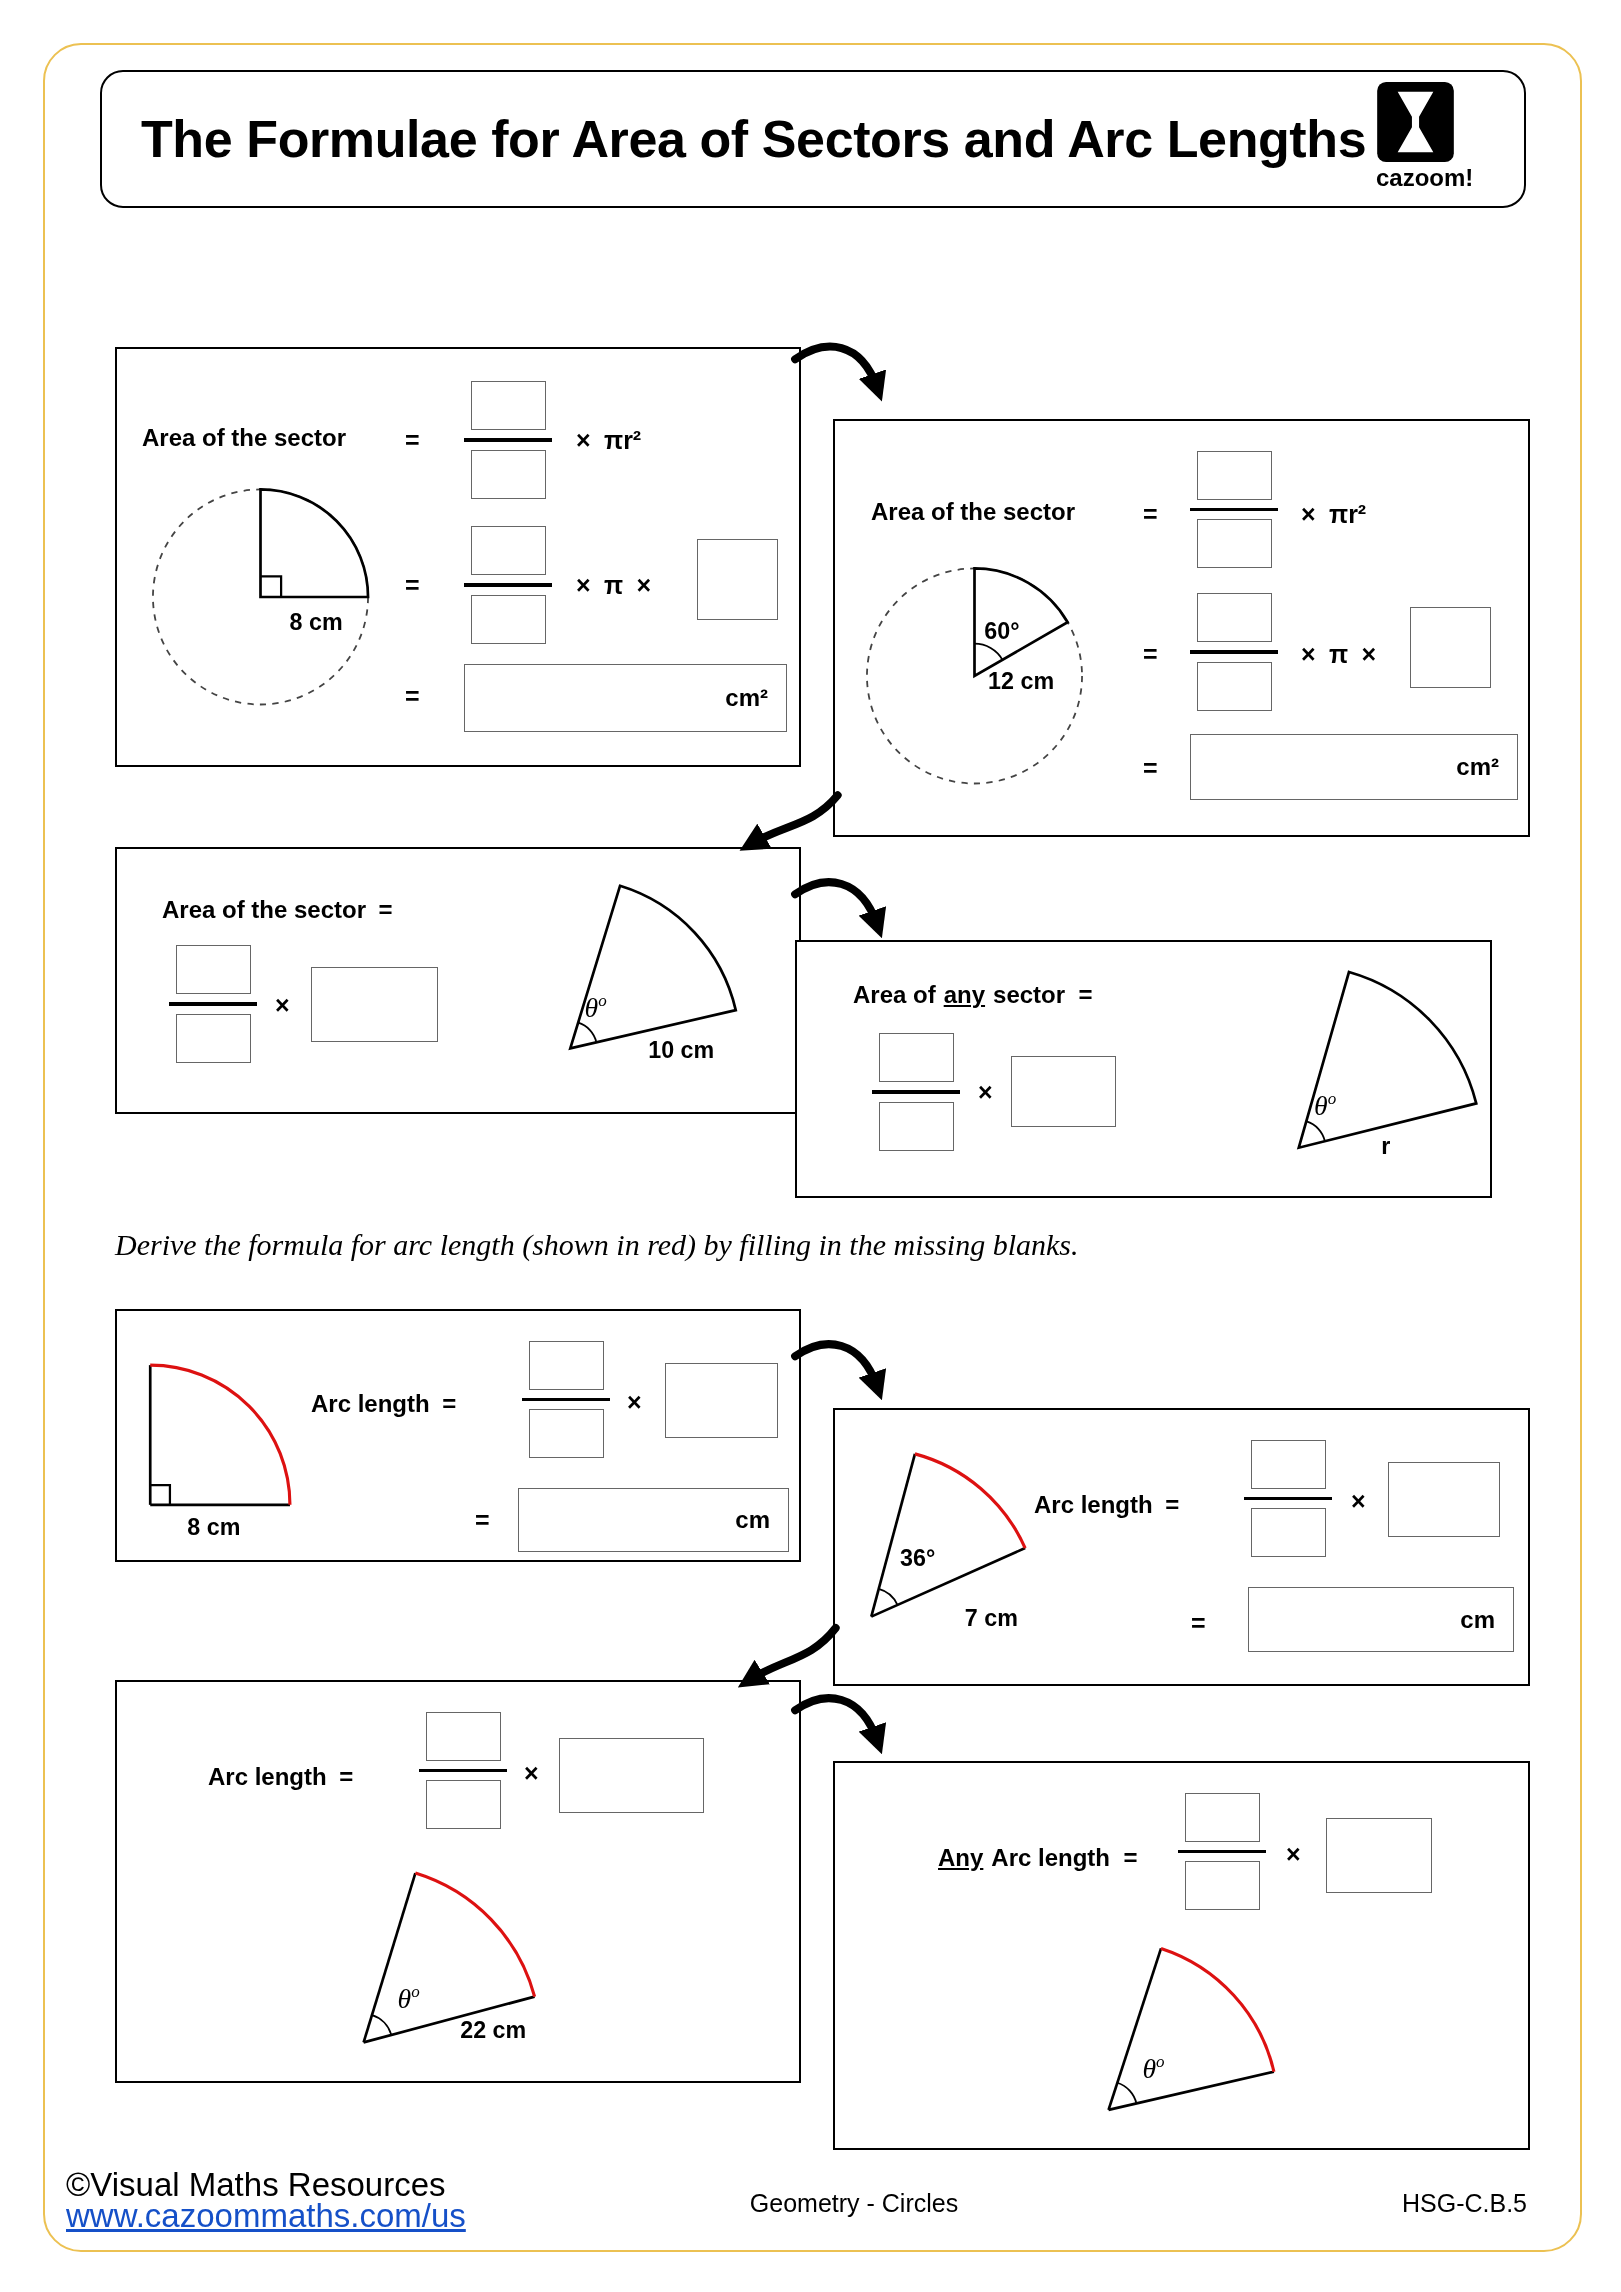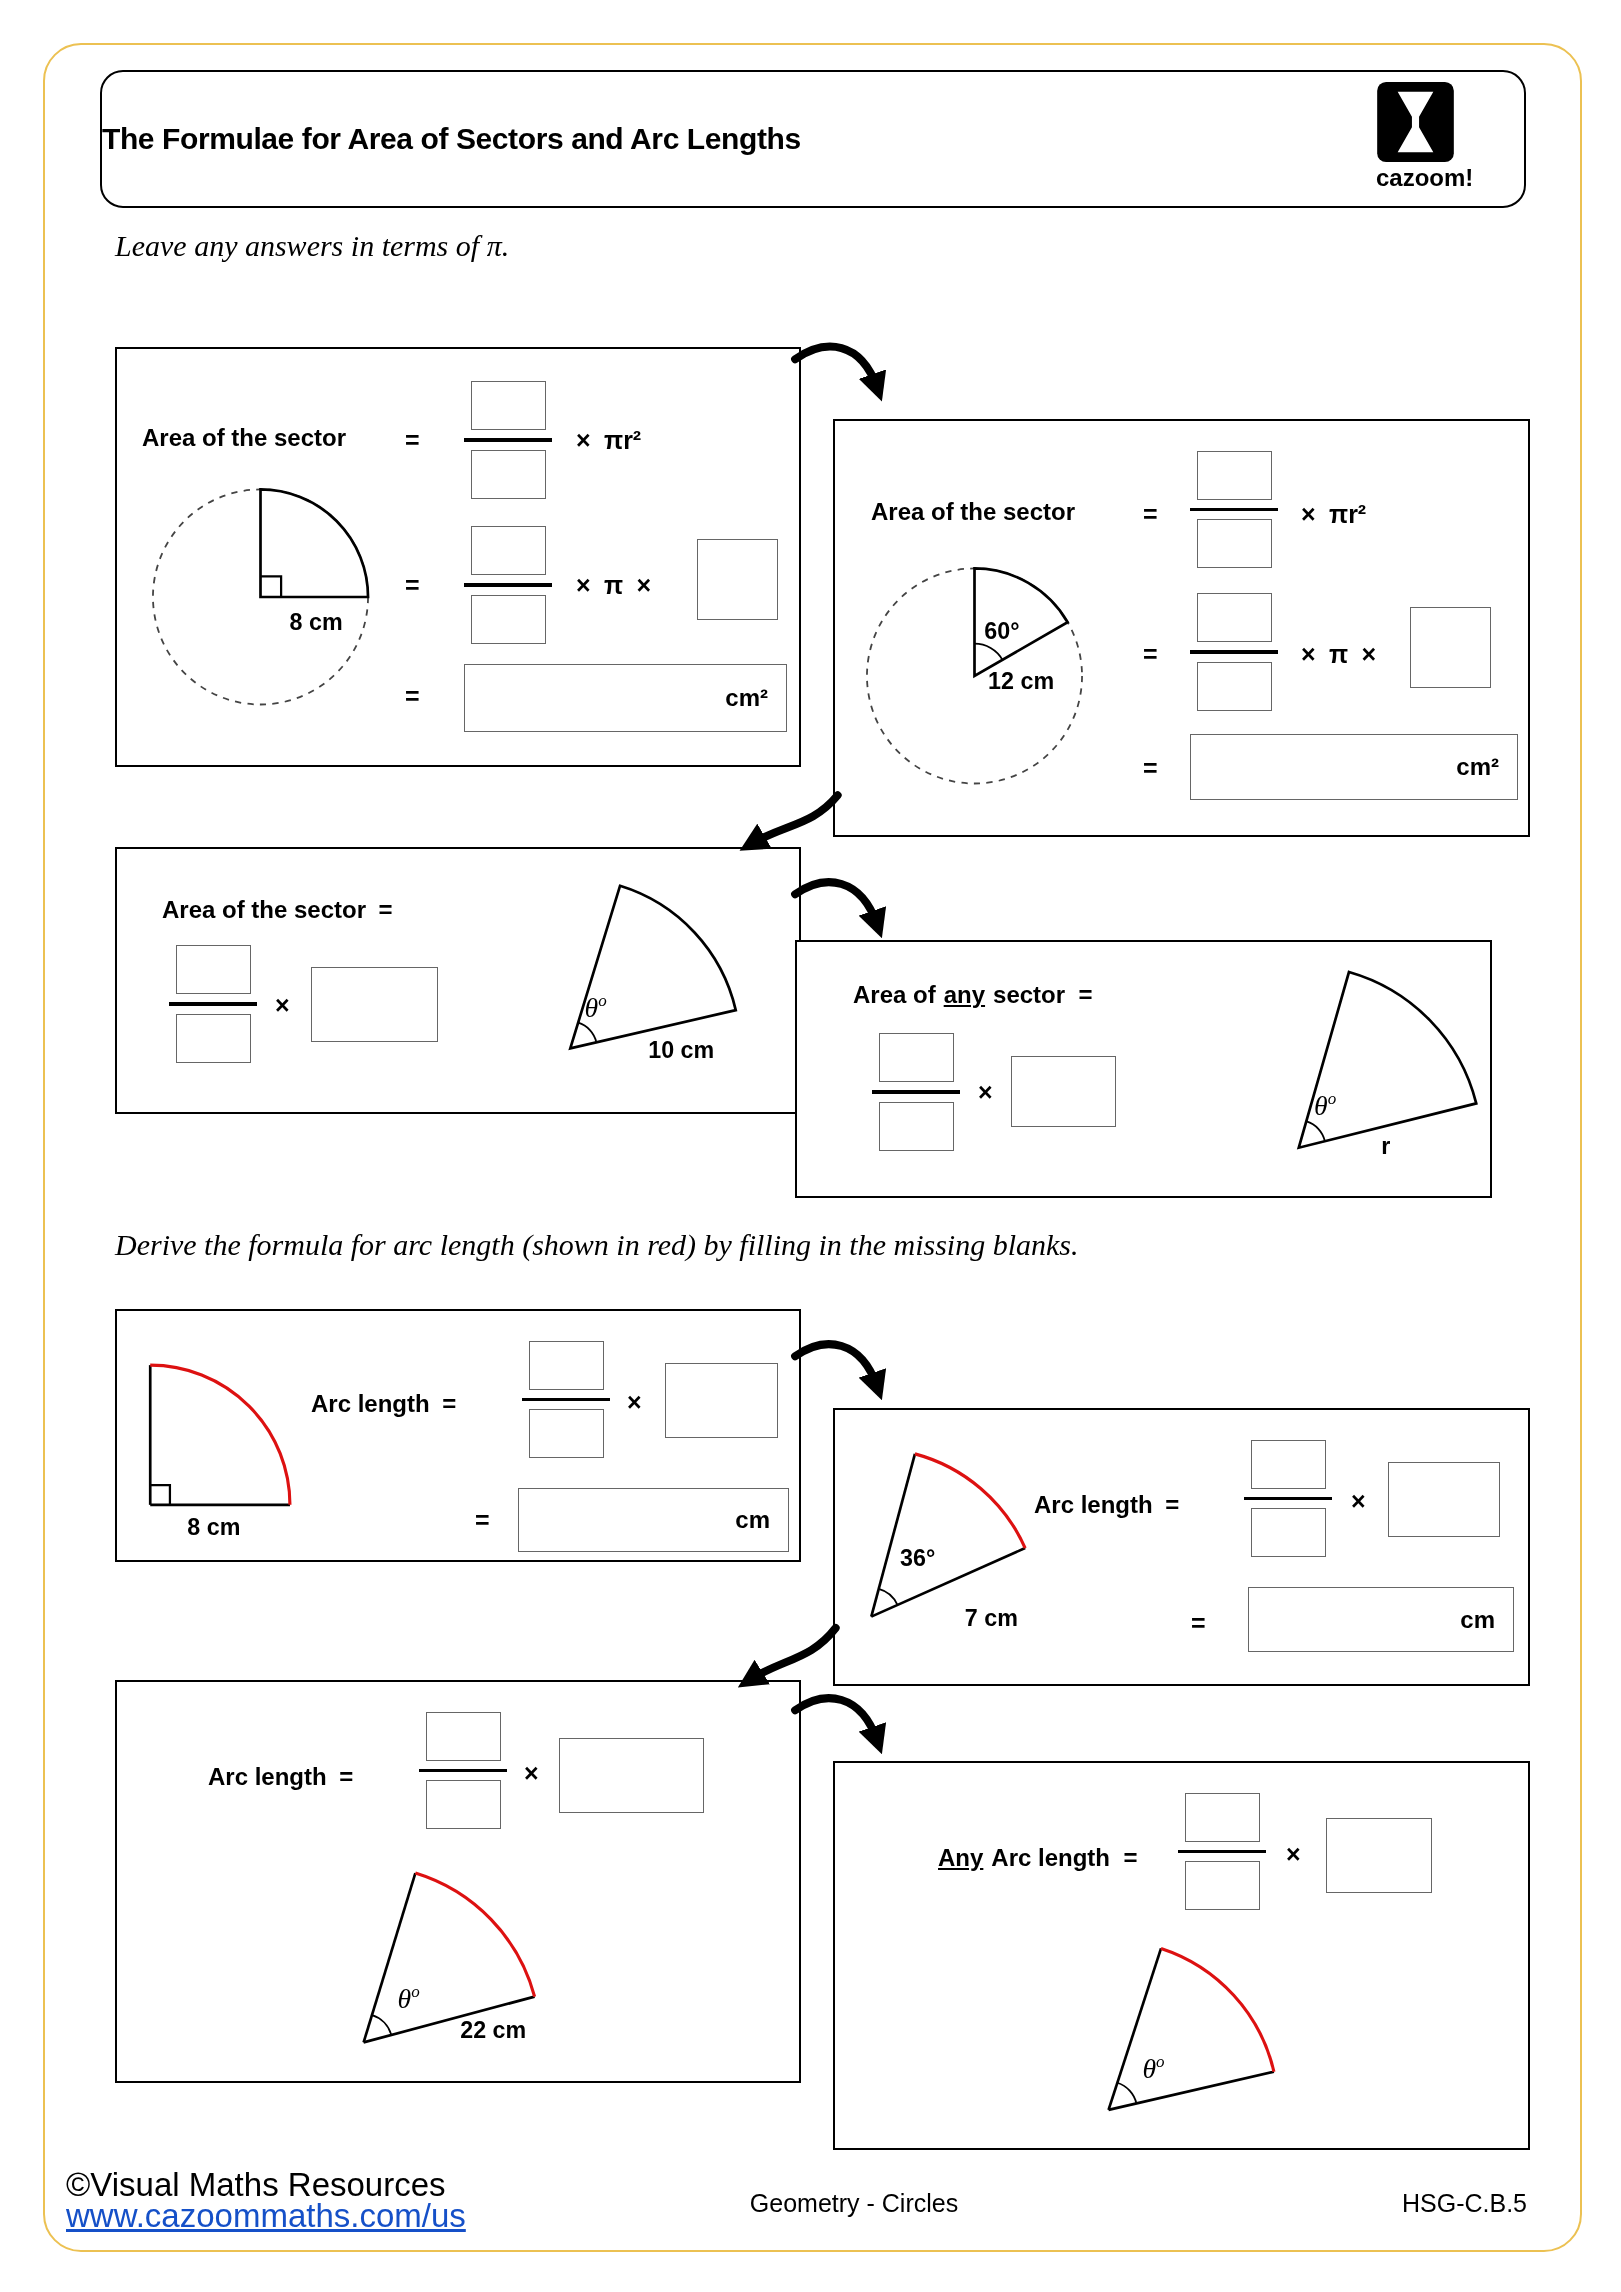--- a/index.html
+++ b/index.html
@@ -2,21 +2,21 @@
 <html style="font-size:14.3px"><head>
 <meta charset="utf-8">
 <style>
   html,body{margin:0;padding:0;}
   body{width:1622px;height:2293px;position:relative;background:#fff;color:#000;
        font-family:"Liberation Sans",sans-serif;overflow:hidden;}
   .border-frame{position:absolute;left:43px;top:43px;width:1535px;height:2205px;
        border:2.7px solid #ecc152;border-radius:38px;}
   .header-box{position:absolute;left:100px;top:70px;width:1422px;height:134px;
        border:2.7px solid #000;border-radius:23px;display:flex;align-items:center;background:#fff;}
-  .page-title{font-size:30px;font-weight:bold;letter-spacing:-0.4px;}
+  .page-title{font-size:52px;font-weight:bold;margin-left:39px;letter-spacing:-0.4px;}
   .logo{position:absolute;right:23px;top:9px;width:125px;}
   .logo-text{font-weight:bold;font-size:24px;margin-top:-1.8px;}
   .instruction{position:absolute;font-family:"Liberation Serif",serif;font-style:italic;
        font-size:30px;line-height:40px;}
   .wbox{position:absolute;border:2.7px solid #000;background:#fff;}
   .eq{position:absolute;font-weight:bold;font-size:25px;}
   .oprow{position:absolute;display:flex;align-items:center;gap:13.4px;}
   .sym{font-weight:bold;font-size:25px;}
   .fraction{position:absolute;display:flex;flex-direction:column;align-items:center;gap:8px;}
   .frac-blank{width:73px;height:47px;border:1.8px solid #666;background:#fff;}
@@ -55,21 +55,20 @@
   <div class="logo">
     <svg width="79" height="82" viewBox="0 0 88 92">
       <rect x="1" y="1" width="86" height="90" rx="10" fill="#000"></rect>
       <path d="M24,12 H64 L48,40 V52 L64,80 H24 L40,52 V40 Z" fill="#fff"></path>
     </svg>
     <div class="logo-text">cazoom!</div>
   </div>
 </div>
 
 <div class="instruction" style="left:115px;top:226px">
-  <div>Leave any answers in terms of π.</div>
 </div>
 
 <div class="wbox" style="left:115px;top:347px;width:682px;height:416px">
   <span class="labelrow" style="left:25px;top:75px">
     <span>Area of the sector</span>
   </span>
   <span class="eq" style="left:288px;top:77px">=</span>
   <div class="fraction" style="left:347px;top:32px">
     <div class="frac-blank"></div>
     <div class="frac-line"></div>

